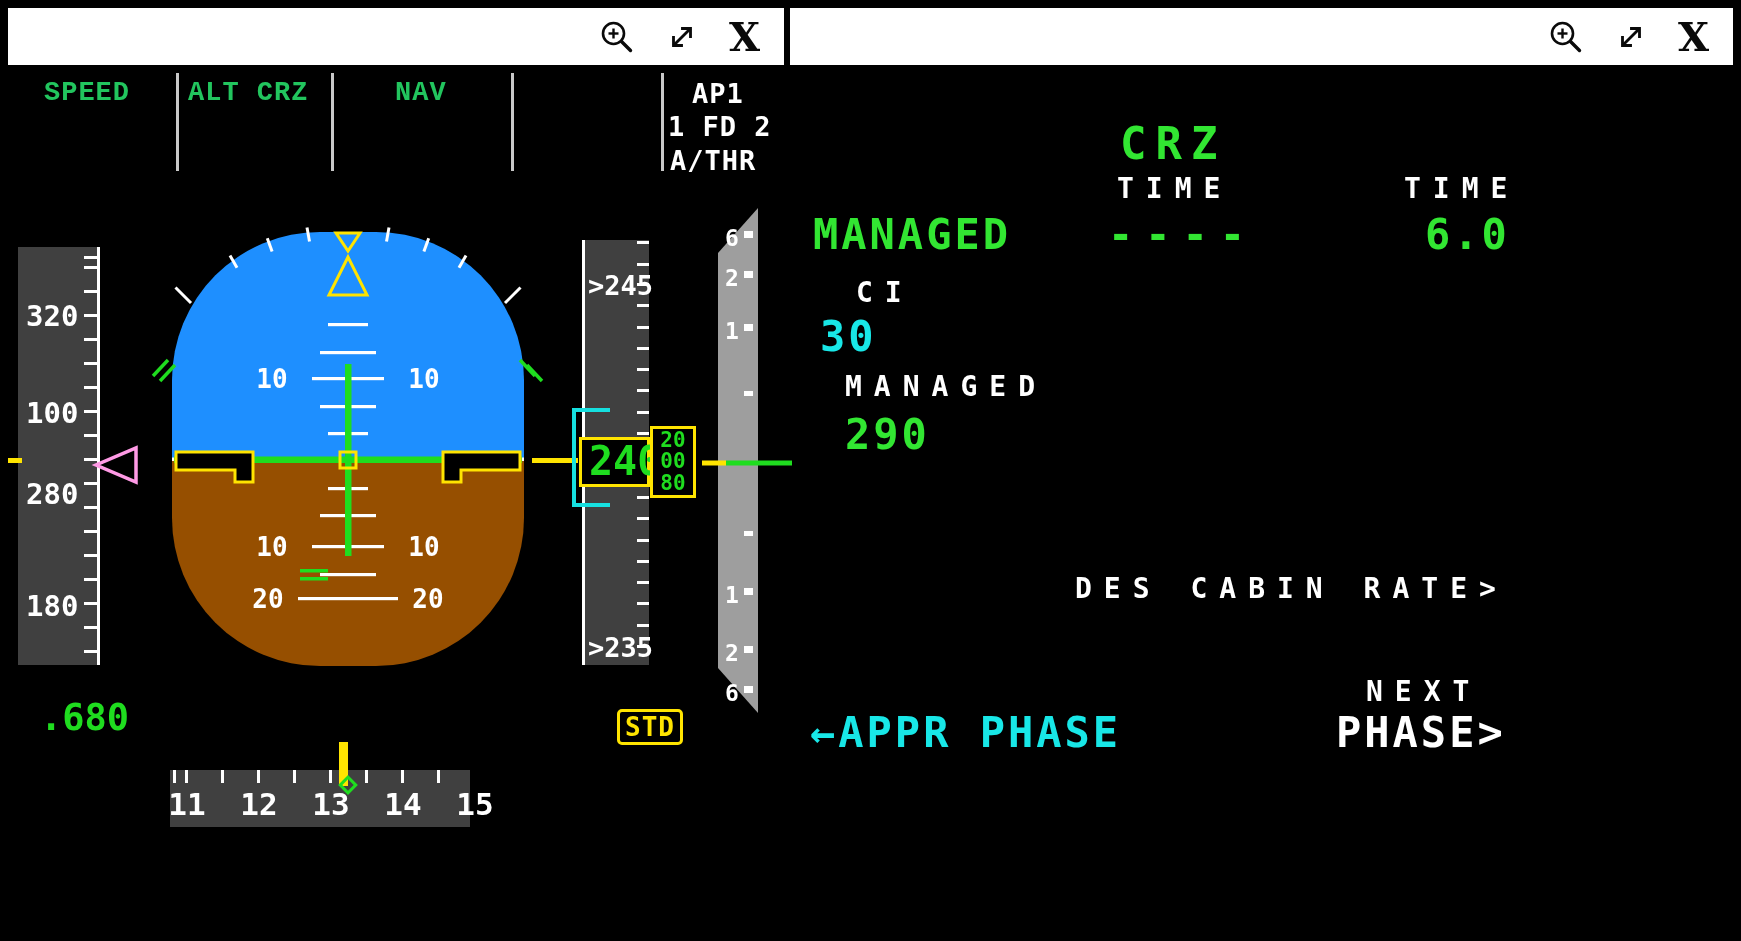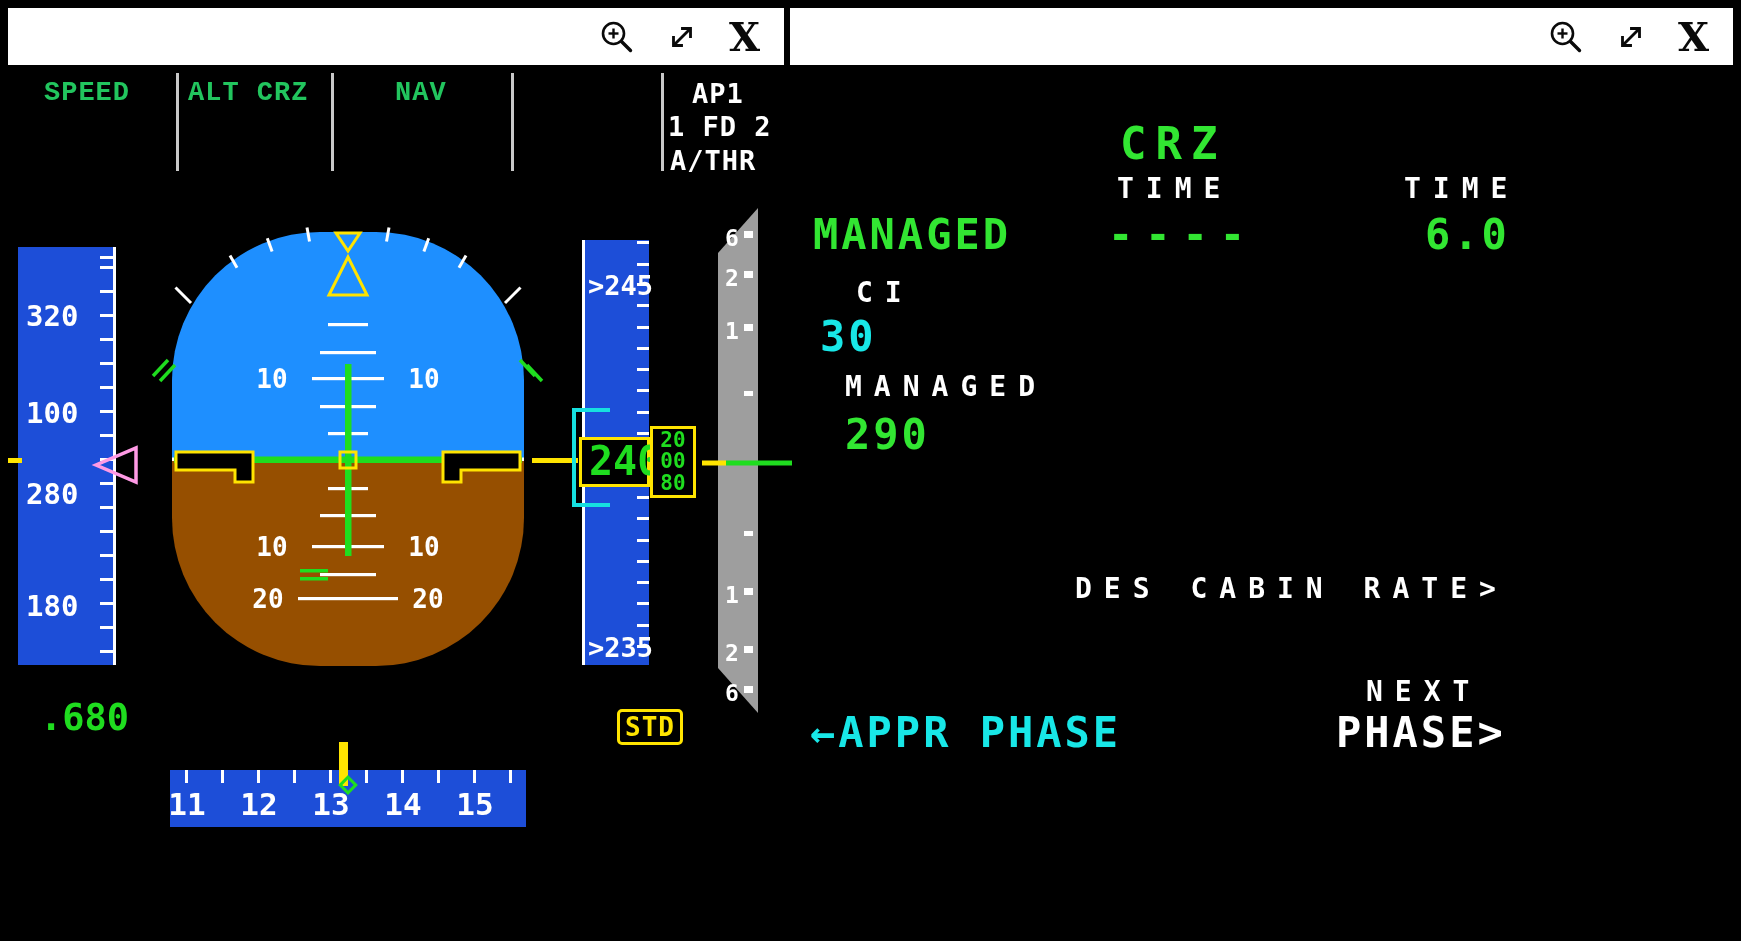--- a/index.html
+++ b/index.html
@@ -12,22 +12,22 @@
   .titlebar { position:absolute; left:0; top:0; right:0; height:57px; background:#fff;
               display:flex; align-items:center; justify-content:flex-end; gap:30px; padding-right:24px; }
   .tb-icon svg { display:block; }
   .tb-close { font-family:"DejaVu Serif",serif; font-weight:bold; font-size:40px; color:#0a0a0a; line-height:1; cursor:default; }
   .abs { position:absolute; }
   .pfdtxt { font-weight:bold; white-space:pre; }
   .green  { color:#22c55e;font-family:Liberation Mono, monospace; }
   .white  { color:#ffffff; }
   .fma { font-size:27px; letter-spacing:1px; }
   .fma-div { position:absolute; width:3px; height:98px; top:65px; background:#c9c9c9; }
-  .tape { position:absolute; background:#1d4ed8; }
-  #speed-tape { left:10px; top:239px; width:98px; height:418px; border-right:3px solid #fff; }
+  .tape { position:absolute; background:#404040; }
+  #speed-tape { left:10px; top:239px; width:82px; height:418px; border-right:3px solid #fff; }
   .spd-ticks { position:absolute; right:0; top:0; bottom:0; width:13px;
     background:repeating-linear-gradient(180deg,#fff 0 3px,transparent 3px 24px);
     background-position-y:19px; }
   .spd-num { position:absolute; left:8px; font-size:29px; font-weight:bold; color:#fff; }
   #alt-tape { left:574px; top:232px; width:67px; height:425px; border-left:3px solid #fff; }
   .alt-ticks { position:absolute; right:0; top:0; bottom:0; width:12px;
     background:repeating-linear-gradient(180deg,#fff 0 3px,transparent 3px 21.3px);
     background-position-y:43px; }
   .alt-num { position:absolute; left:3px; font-size:27px; font-weight:bold; color:#fff; }
   .alt-box { position:absolute; left:571px; top:429px; width:71px; height:50px;
@@ -36,21 +36,21 @@
   .alt-drum { position:absolute; left:642px; top:418px; width:46px; height:72px;
               background:#000; border:3.5px solid #ffe400; z-index:3;
               display:flex; flex-direction:column; justify-content:center; align-items:center; }
   .alt-drum span { color:#1fdd1f; font-size:21px; font-weight:bold; line-height:21.5px; }
   .cyan-bar { position:absolute; background:#16e0e0; z-index:2; }
   .mach { position:absolute; left:32px; top:688px; font-size:37px; font-weight:bold; color:#1fdd1f; }
   .std-box { position:absolute; left:609px; top:701px; width:66px; height:36px;
              border:3px solid #ffe400; border-radius:5px; color:#ffe400;
              font-size:26px; font-weight:bold; display:flex; align-items:center; justify-content:center;
              letter-spacing:1px; }
-  #hdg-tape { left:162px; top:762px; width:356px; height:57px; }
+  #hdg-tape { left:162px; top:762px; width:300px; height:57px; }
   .hdg-ticks { position:absolute; left:0; right:0; top:0; height:13px;
     background:repeating-linear-gradient(90deg,#fff 0 3px,transparent 3px 36px);
     background-position-x:15px; }
   .hdg-num { position:absolute; top:16px; transform:translateX(-50%); font-size:31px; font-weight:bold; color:#fff; }
   .hdg-lubber { position:absolute; left:331px; top:734px; width:9px; height:44px; background:#ffe400; }
   .hdg-diamond { position:absolute; left:333px; top:770px; width:14px; height:14px;
                  border:3px solid #1fdd1f; transform:rotate(45deg); background:transparent; }
   .yellow-seg { position:absolute; height:5px; background:#ffe400; }
   
   .lbl { position:absolute; font-size:28px; font-weight:bold; letter-spacing:12px; white-space:pre; }

